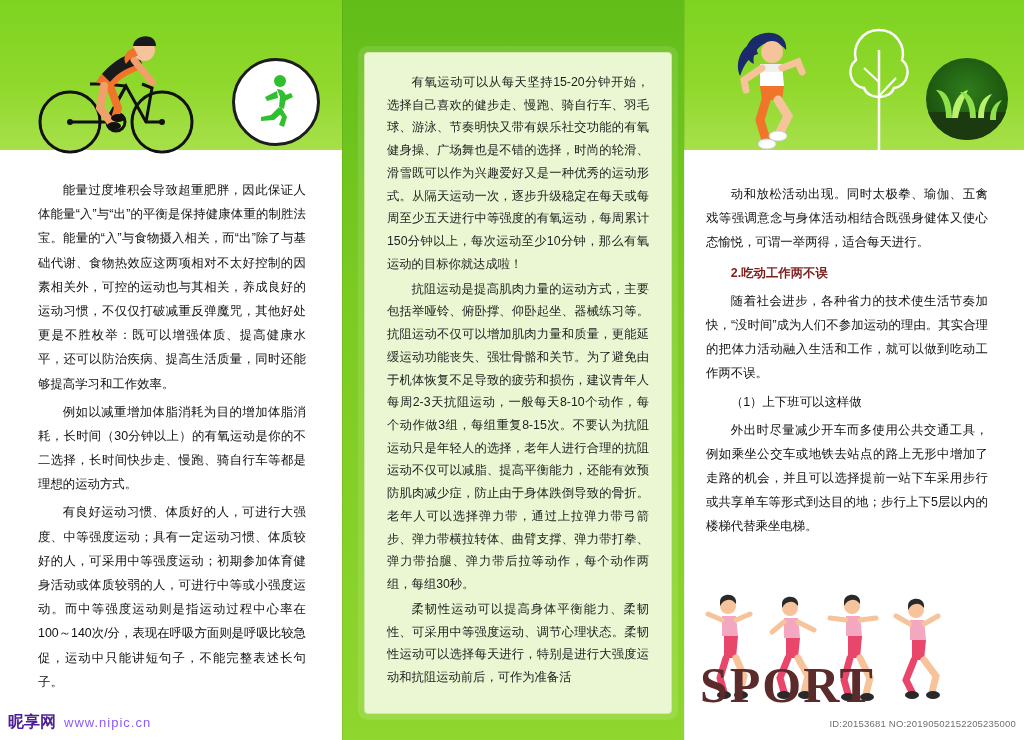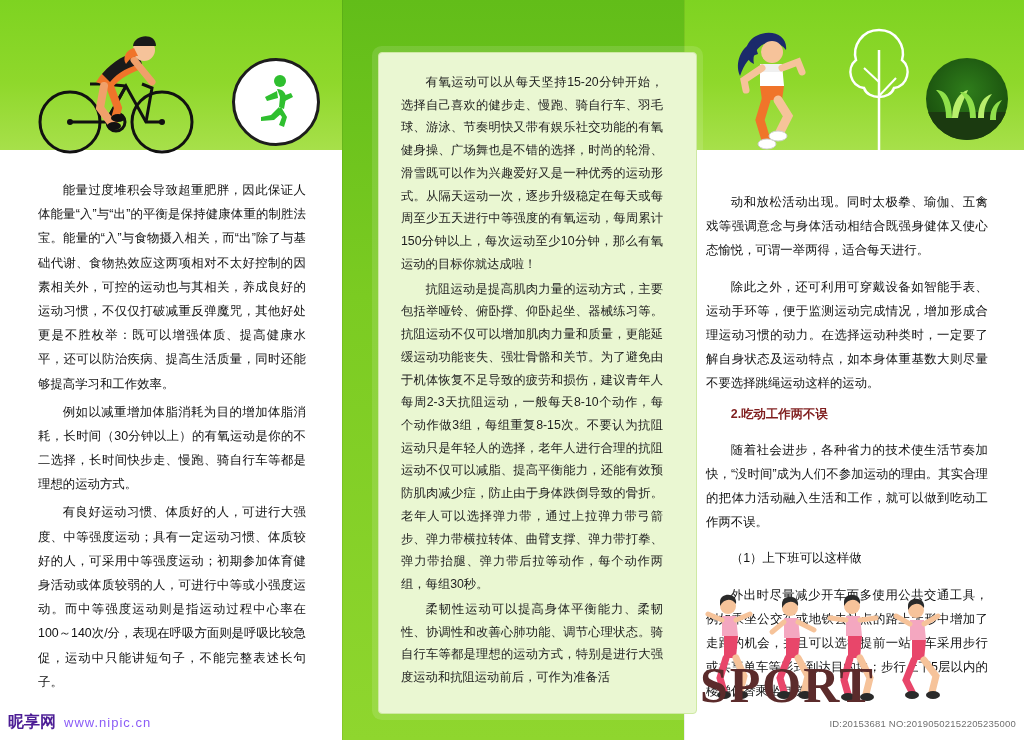--- a/index.html
+++ b/index.html
@@ -54,27 +54,26 @@
   .fold-line {
     position: absolute;
     top: 0;
     width: 1px; height: 740px;
     background: rgba(0,0,0,0.07);
   }
 
   
   .mid-card {
     position: absolute;
-    left: 378px; top: 52px;
+    left: 364px; top: 52px;
     width: 306px; height: 660px;
     background: #eaf7d2;
     border: 1px solid #cfe9a4;
     border-radius: 4px;
     box-shadow: 0 0 0 6px rgba(255,255,255,0.12);
-    padding-left: 11px;
   }
   .mid-card .mid-text {
     position: absolute;
     left: 22px; top: 18px;
     width: 262px;
     font-size: 12.3px;
     line-height: 1.85;
     color: #1d1d1d;
     text-align: justify;
   }
@@ -114,21 +113,21 @@
   .right-text {
     position: absolute;
     left: 706px; top: 178px;
     width: 282px;
     font-size: 12.4px;
     line-height: 1.95;
     color: #111111;
     text-align: justify;
   }
   .right-text p {
-    margin: 12px 0 4px 0;
+    margin: 4px 0 4px 0;
     text-indent: 2em;
   }
 
   
   .cyclist {
     position: absolute;
     left: 34px; top: 24px;
     width: 170px; height: 132px;
   }
   
@@ -267,21 +266,21 @@
   <div class="left-text">
     <p>能量过度堆积会导致超重肥胖，因此保证人体能量“入”与“出”的平衡是保持健康体重的制胜法宝。能量的“入”与食物摄入相关，而“出”除了与基础代谢、食物热效应这两项相对不太好控制的因素相关外，可控的运动也与其相关，养成良好的运动习惯，不仅仅打破减重反弹魔咒，其他好处更是不胜枚举：既可以增强体质、提高健康水平，还可以防治疾病、提高生活质量，同时还能够提高学习和工作效率。</p>
     <p>例如以减重增加体脂消耗为目的增加体脂消耗，长时间（30分钟以上）的有氧运动是你的不二选择，长时间快步走、慢跑、骑自行车等都是理想的运动方式。</p>
     <p>有良好运动习惯、体质好的人，可进行大强度、中等强度运动；具有一定运动习惯、体质较好的人，可采用中等强度运动；初期参加体育健身活动或体质较弱的人，可进行中等或小强度运动。而中等强度运动则是指运动过程中心率在100～140次/分，表现在呼吸方面则是呼吸比较急促，运动中只能讲短句子，不能完整表述长句子。</p>
   </div>
 
   <div class="mid-card">
     <div class="mid-text">
       <p>有氧运动可以从每天坚持15-20分钟开始，选择自己喜欢的健步走、慢跑、骑自行车、羽毛球、游泳、节奏明快又带有娱乐社交功能的有氧健身操、广场舞也是不错的选择，时尚的轮滑、滑雪既可以作为兴趣爱好又是一种优秀的运动形式。从隔天运动一次，逐步升级稳定在每天或每周至少五天进行中等强度的有氧运动，每周累计150分钟以上，每次运动至少10分钟，那么有氧运动的目标你就达成啦！</p>
       <p>抗阻运动是提高肌肉力量的运动方式，主要包括举哑铃、俯卧撑、仰卧起坐、器械练习等。抗阻运动不仅可以增加肌肉力量和质量，更能延缓运动功能丧失、强壮骨骼和关节。为了避免由于机体恢复不足导致的疲劳和损伤，建议青年人每周2-3天抗阻运动，一般每天8-10个动作，每个动作做3组，每组重复8-15次。不要认为抗阻运动只是年轻人的选择，老年人进行合理的抗阻运动不仅可以减脂、提高平衡能力，还能有效预防肌肉减少症，防止由于身体跌倒导致的骨折。老年人可以选择弹力带，通过上拉弹力带弓箭步、弹力带横拉转体、曲臂支撑、弹力带打拳、弹力带抬腿、弹力带后拉等动作，每个动作两组，每组30秒。</p>
-      <p>柔韧性运动可以提高身体平衡能力、柔韧性、协调性和改善心肺功能、调节心理状态。骑自行车等都是理想的运动方式，特别是进行大强度运动和抗阻运动前后，可作为准备活</p>
+      <p>柔韧性运动可以提高身体平衡能力、柔韧性、可采用中等强度运动、调节心理状态。柔韧性运动可以选择每天进行，特别是进行大强度运动和抗阻运动前后，可作为准备活</p>
     </div>
   </div>
 
   <svg class="woman-runner" viewBox="0 0 110 125">
 
     <path d="M40 8 C56 0 72 8 70 22 C66 16 56 12 48 16 C40 20 36 28 38 36 C28 32 26 16 40 8 Z" fill="#1b2a6b"></path>
     <path d="M38 14 C26 18 18 34 24 48 C28 36 34 28 42 26 Z" fill="#1b2a6b"></path>
 
     <circle cx="56" cy="24" r="11" fill="#f6c39a"></circle>
 
@@ -313,21 +312,20 @@
       <path d="M20 60 C20 44 14 36 10 32 C20 32 26 42 26 60 Z" fill="#8fe04a"></path>
       <path d="M26 60 C26 44 34 34 42 32 C38 42 34 48 32 60 Z" fill="#b9f06c"></path>
       <path d="M44 60 C44 46 38 38 34 34 C44 34 50 44 50 60 Z" fill="#8fe04a"></path>
       <path d="M52 60 C52 46 58 38 66 36 C60 44 58 50 58 60 Z" fill="#b9f06c"></path>
       <path d="M64 62 C64 50 70 44 76 42 C70 50 70 56 70 62 Z" fill="#8fe04a"></path>
     </svg>
   </div>
 
   <div class="right-text">
     <p>动和放松活动出现。同时太极拳、瑜伽、五禽戏等强调意念与身体活动相结合既强身健体又使心态愉悦，可谓一举两得，适合每天进行。</p>
-    <p>除此之外，还可利用可穿戴设备如智能手表、运动手环等，便于监测运动完成情况，增加形成合理运动习惯的动力。在选择运动种类时，一定要了解自身状态及运动特点，如本身体重基数大则尽量不要选择跳绳运动这样的运动。</p>
     <p class="heading-orange">2.吃动工作两不误</p>
     <p>随着社会进步，各种省力的技术使生活节奏加快，“没时间”成为人们不参加运动的理由。其实合理的把体力活动融入生活和工作，就可以做到吃动工作两不误。</p>
     <p>（1）上下班可以这样做</p>
     <p>外出时尽量减少开车而多使用公共交通工具，例如乘坐公交车或地铁去站点的路上无形中增加了走路的机会，并且可以选择提前一站下车采用步行或共享单车等形式到达目的地；步行上下5层以内的楼梯代替乘坐电梯。</p>
   </div>
 
   <svg class="stretch-figs" viewBox="0 0 300 110">
     <g>
 
       <circle cx="34" cy="14" r="8" fill="#f6c39a"></circle>

